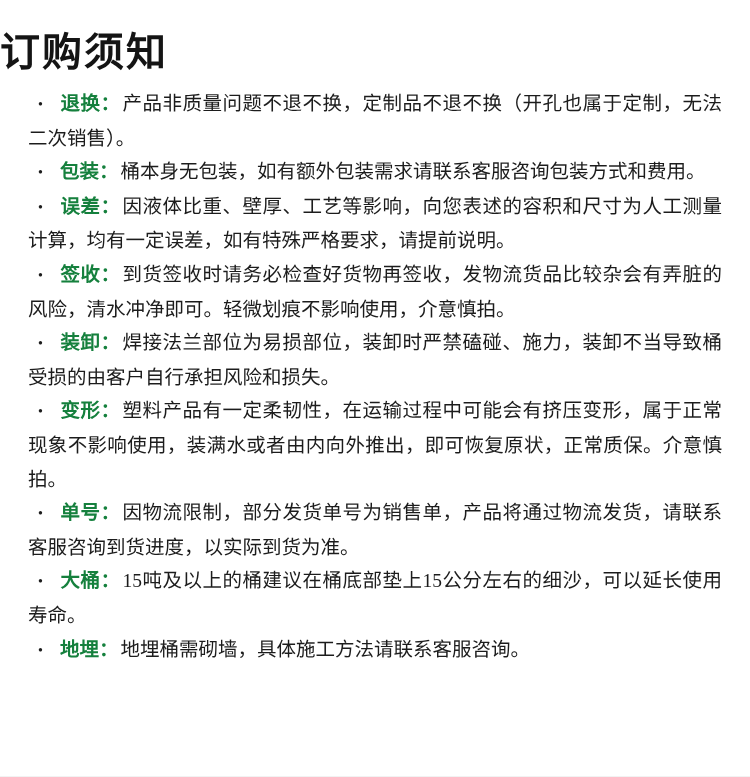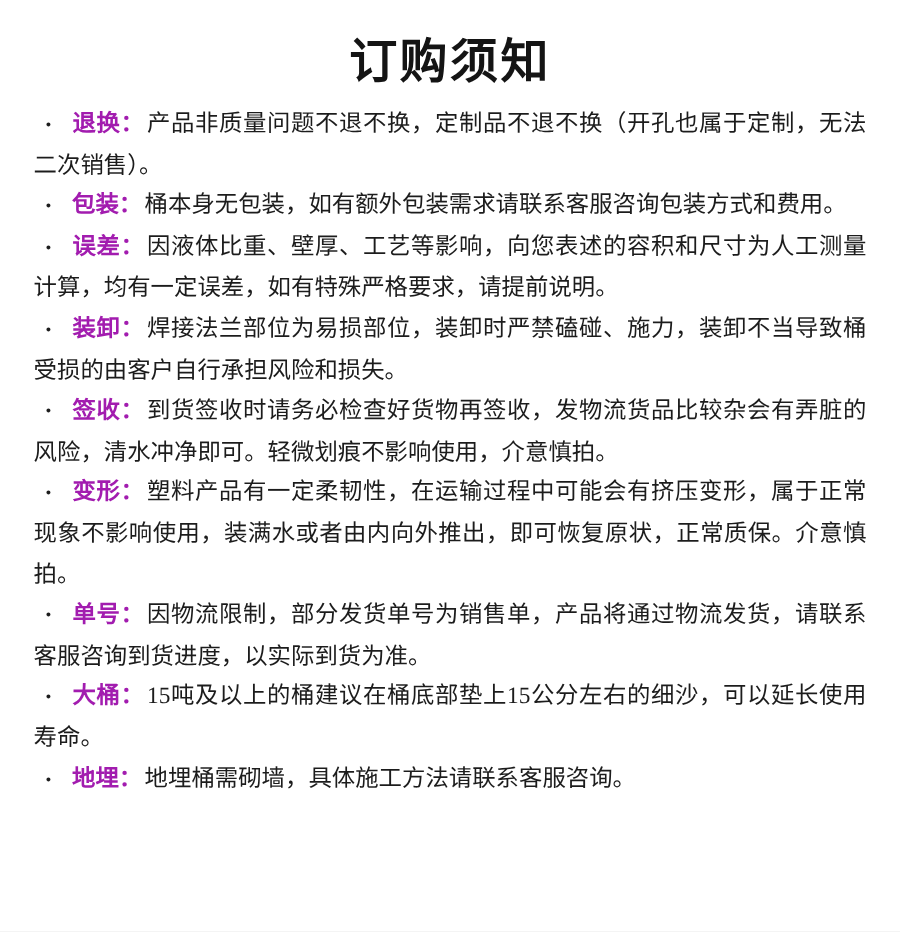--- a/index.html
+++ b/index.html
@@ -12,21 +12,20 @@
     width: 750px;
     height: 777px;
     margin: 0 auto;
     background: #ffffff;
     overflow: hidden;
     box-sizing: border-box;
     border-bottom: 1px solid #f2f2f2;
   }
   .page-title {
     margin: 26px 0 9px 0;
-    text-align: center;
     font-family: "Liberation Sans", "DejaVu Sans", sans-serif;
     font-weight: 600;
     font-size: 40px;
     line-height: 52px;
     color: #141414;
     letter-spacing: 2px;
   }
   .notice-list {
     margin: 0 28px;
     font-family: "Liberation Serif", "DejaVu Serif", serif;
@@ -43,43 +42,43 @@
   .item .bullet {
     display: inline-block;
     width: 22px;
     font-size: 14px;
     vertical-align: 1px;
     text-indent: 0;
     color: #1c1c1c;
   }
   .item .label {
     font-weight: bold;
-    color: #a21caf;
+    color: #15803d;
     padding-right: 2px;
   }
   .item .text {
     color: #1c1c1c;
   }
 </style>
 </head>
 <body>
 
 <div class="page">
   <h1 class="page-title">订购须知</h1>
 
   <div class="notice-list">
   <p class="item"><span class="bullet">•</span><span class="label">退换：</span><span class="text">产品非质量问题不退不换，定制品不退不换（开孔也属于定制，无法二次销售）。</span></p>
 
   <p class="item"><span class="bullet">•</span><span class="label">包装：</span><span class="text">桶本身无包装，如有额外包装需求请联系客服咨询包装方式和费用。</span></p>
 
   <p class="item"><span class="bullet">•</span><span class="label">误差：</span><span class="text">因液体比重、壁厚、工艺等影响，向您表述的容积和尺寸为人工测量计算，均有一定误差，如有特殊严格要求，请提前说明。</span></p>
 
+  <p class="item"><span class="bullet">•</span><span class="label">签收：</span><span class="text">到货签收时请务必检查好货物再签收，发物流货品比较杂会有弄脏的风险，清水冲净即可。轻微划痕不影响使用，介意慎拍。</span></p>
+
   <p class="item"><span class="bullet">•</span><span class="label">装卸：</span><span class="text">焊接法兰部位为易损部位，装卸时严禁磕碰、施力，装卸不当导致桶受损的由客户自行承担风险和损失。</span></p>
-
-  <p class="item"><span class="bullet">•</span><span class="label">签收：</span><span class="text">到货签收时请务必检查好货物再签收，发物流货品比较杂会有弄脏的风险，清水冲净即可。轻微划痕不影响使用，介意慎拍。</span></p>
 
   <p class="item"><span class="bullet">•</span><span class="label">变形：</span><span class="text">塑料产品有一定柔韧性，在运输过程中可能会有挤压变形，属于正常现象不影响使用，装满水或者由内向外推出，即可恢复原状，正常质保。介意慎拍。</span></p>
 
 
   <p class="item"><span class="bullet">•</span><span class="label">单号：</span><span class="text">因物流限制，部分发货单号为销售单，产品将通过物流发货，请联系客服咨询到货进度，以实际到货为准。</span></p>
 
   <p class="item"><span class="bullet">•</span><span class="label">大桶：</span><span class="text">15吨及以上的桶建议在桶底部垫上15公分左右的细沙，可以延长使用寿命。</span></p>
 
 
   <p class="item"><span class="bullet">•</span><span class="label">地埋：</span><span class="text">地埋桶需砌墙，具体施工方法请联系客服咨询。</span></p>

